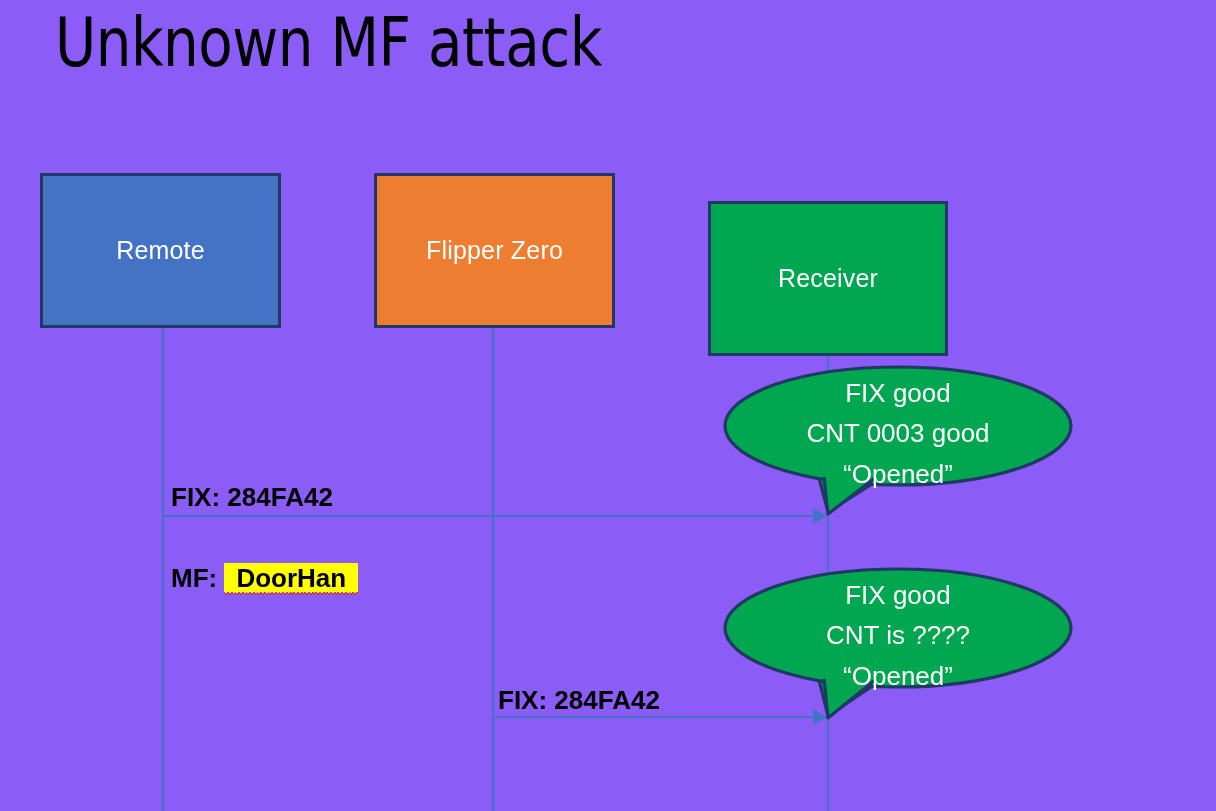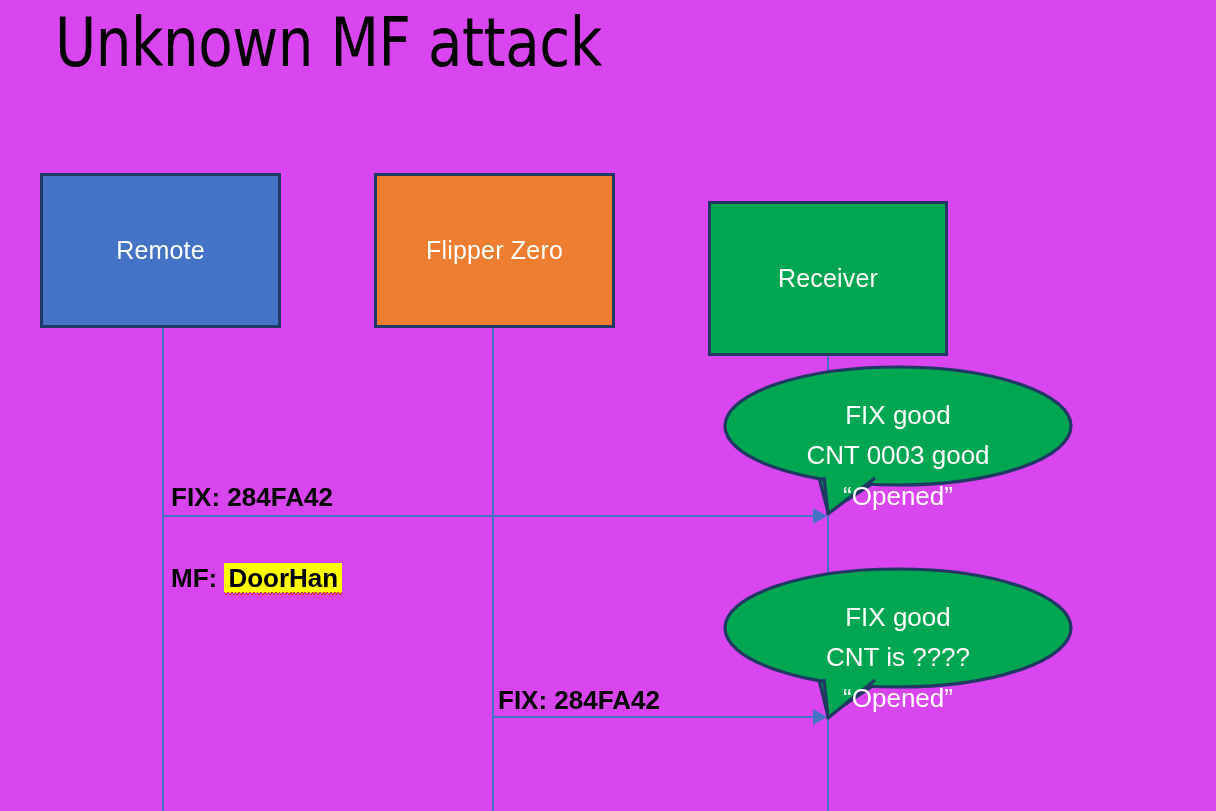--- a/index.html
+++ b/index.html
@@ -6,21 +6,21 @@
   * { margin:0; padding:0; box-sizing:border-box; }
   html, body {
     width:1216px; height:811px;
     background:#ffffff;
     font-family:"Liberation Sans", sans-serif;
     overflow:hidden;
   }
   #slide {
     position:relative;
     width:1216px; height:811px;
-    background:#d946ef;
+    background:#8b5cf6;
   }
 
   
   #title {
     position:absolute;
     left:55px; top:6px;
     width:900px;
     font-size:68px;
     font-weight:300;
     letter-spacing:-0.5px;
@@ -73,21 +73,21 @@
   .msg-label {
     position:absolute;
     font-size:26px;
     color:#000000;
     line-height:1.52;
     white-space:nowrap;
     font-weight:700;
   }
   .hl {
     background:#FFFF00;
-    padding:0 4px;
+    padding:0 12px;
   }
   .squiggle {
     position:relative;
     text-decoration:none;
   }
   .squiggle::after {
     content:"";
     position:absolute;
     left:0; right:0; bottom:-2px;
     height:3px;
@@ -103,21 +103,20 @@
   .bubble-svg  { position:absolute; left:0; top:0; overflow:visible; }
   .bubble-text {
     position:absolute;
     width:100%;
     text-align:center;
     color:#ffffff;
     font-size:26px;
     line-height:1.55;
     pointer-events:none;
     white-space:nowrap;
-    margin-top:22px;
   }
 </style>
 </head>
 <body>
 
 <div id="slide">
 
   <div id="title">Unknown MF attack</div>
 
   <div class="lifeline" style="left:162px; top:327px; height:484px;"></div>

